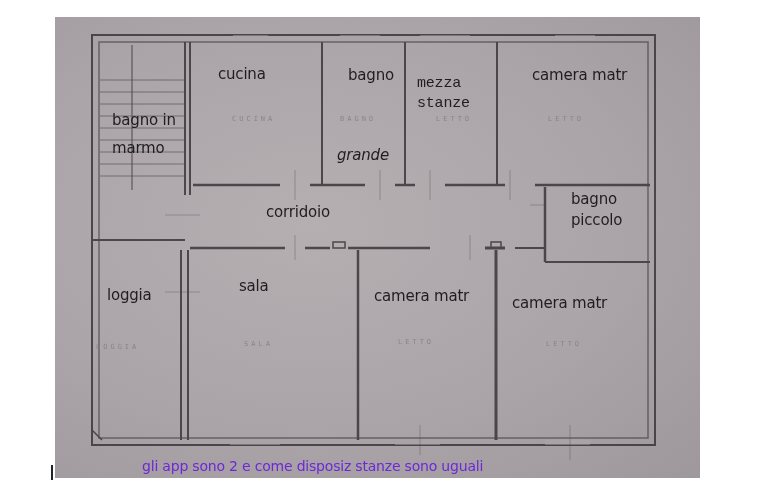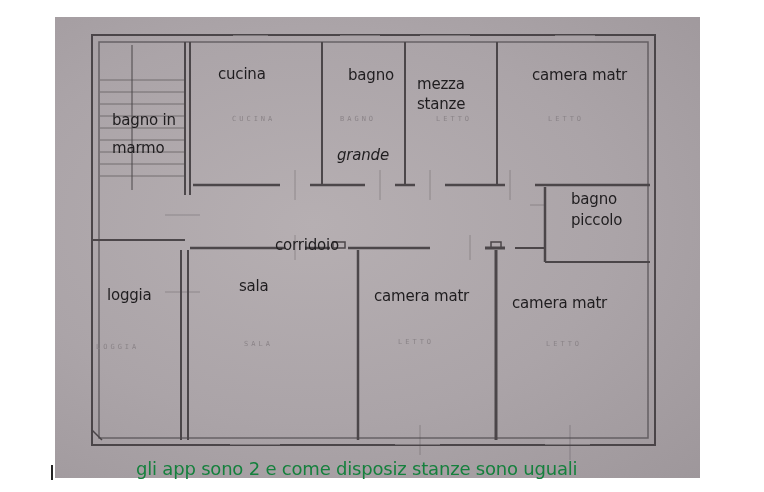--- a/index.html
+++ b/index.html
@@ -2,21 +2,21 @@
 <html><head>
 <meta charset="utf-8">
 <style>
   html, body { margin: 0; padding: 0; background: #ffffff; }
   body { width: 764px; height: 492px; position: relative; overflow: hidden; font-family: "DejaVu Sans", sans-serif; }
   .photo { position: absolute; left: 55px; top: 17px; width: 645px; height: 461px; background: #a9a2a6;
            background-image: radial-gradient(ellipse at 40% 45%, #b6afb2 0%, #aba4a8 55%, #9e979b 100%); }
   .plan { position: absolute; left: 0; top: 0; width: 764px; height: 492px; }
   .lbl { position: absolute; color: #1f1d1f; font-size: 15px; line-height: 17px; font-family: "DejaVu Sans", sans-serif; letter-spacing: -0.2px; }
   .ghost { position: absolute; color: #8a8387; font-size: 7px; letter-spacing: 3px; font-family: "DejaVu Sans Mono", monospace; }
-  .caption { position: absolute; left: 136px; top: 458px; font-size: 18px; color: #15803d; letter-spacing: -0.2px; }
+  .caption { position: absolute; left: 142px; top: 458px; font-size: 14px; color: #6d28d9; letter-spacing: -0.2px; }
   .tick { position: absolute; left: 51px; top: 465px; width: 2px; height: 15px; background: #222; }
 </style>
 </head>
 <body>
 
 <div class="photo"></div>
 
 <svg class="plan" viewBox="0 0 764 492" xmlns="http://www.w3.org/2000/svg">
   <g fill="none" stroke="#3b3639" stroke-width="2" opacity="0.85">
 
@@ -100,30 +100,30 @@
   <div>bagno in</div>
   <div style="margin-top:11px">marmo</div>
 </div>
 <div class="lbl" style="left:218px;top:66px;">cucina</div>
 <div class="ghost" style="left:232px;top:115px;">CUCINA</div>
 
 <div class="lbl" style="left:348px;top:67px;">bagno</div>
 <div class="lbl" style="left:337px;top:147px;font-style:italic;">grande</div>
 <div class="ghost" style="left:340px;top:115px;">BAGNO</div>
 
-<div class="lbl" style="left:417px;top:74px;line-height:20px;">
+<div class="lbl" style="left:417px;top:74px;line-height:20px;font-family:Liberation Mono, monospace;">
   <div>mezza</div>
   <div>stanze</div>
 </div>
 <div class="ghost" style="left:436px;top:115px;">LETTO</div>
 
 <div class="lbl" style="left:532px;top:67px;">camera matr</div>
 <div class="ghost" style="left:548px;top:115px;">LETTO</div>
 
-<div class="lbl" style="left:275px;top:204px;margin-top:33px;">corridoio</div>
+<div class="lbl" style="left:266px;top:204px;">corridoio</div>
 
 <div class="lbl" style="left:571px;top:189px;line-height:21px;">
   <div>bagno</div>
   <div>piccolo</div>
 </div>
 
 <div class="lbl" style="left:107px;top:287px;">loggia</div>
 <div class="ghost" style="left:96px;top:343px;">LOGGIA</div>
 
 <div class="lbl" style="left:239px;top:278px;">sala</div>

